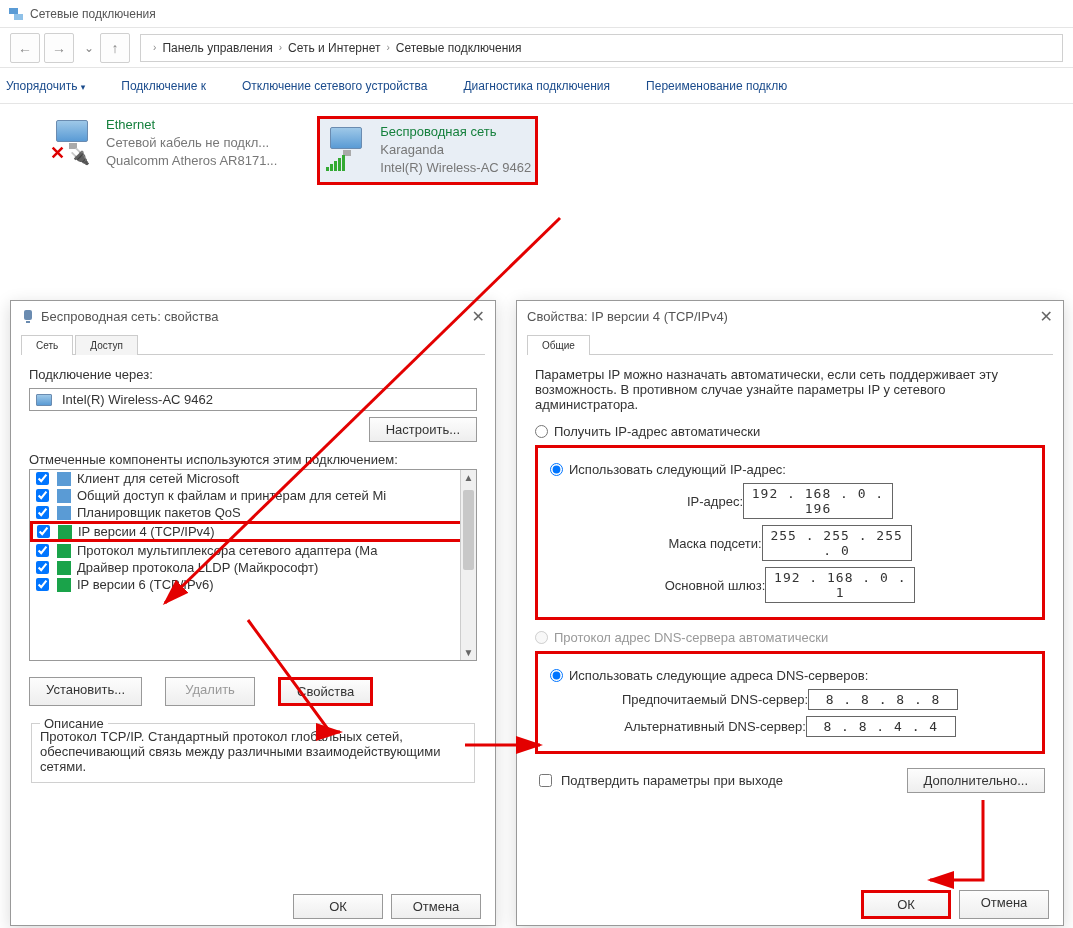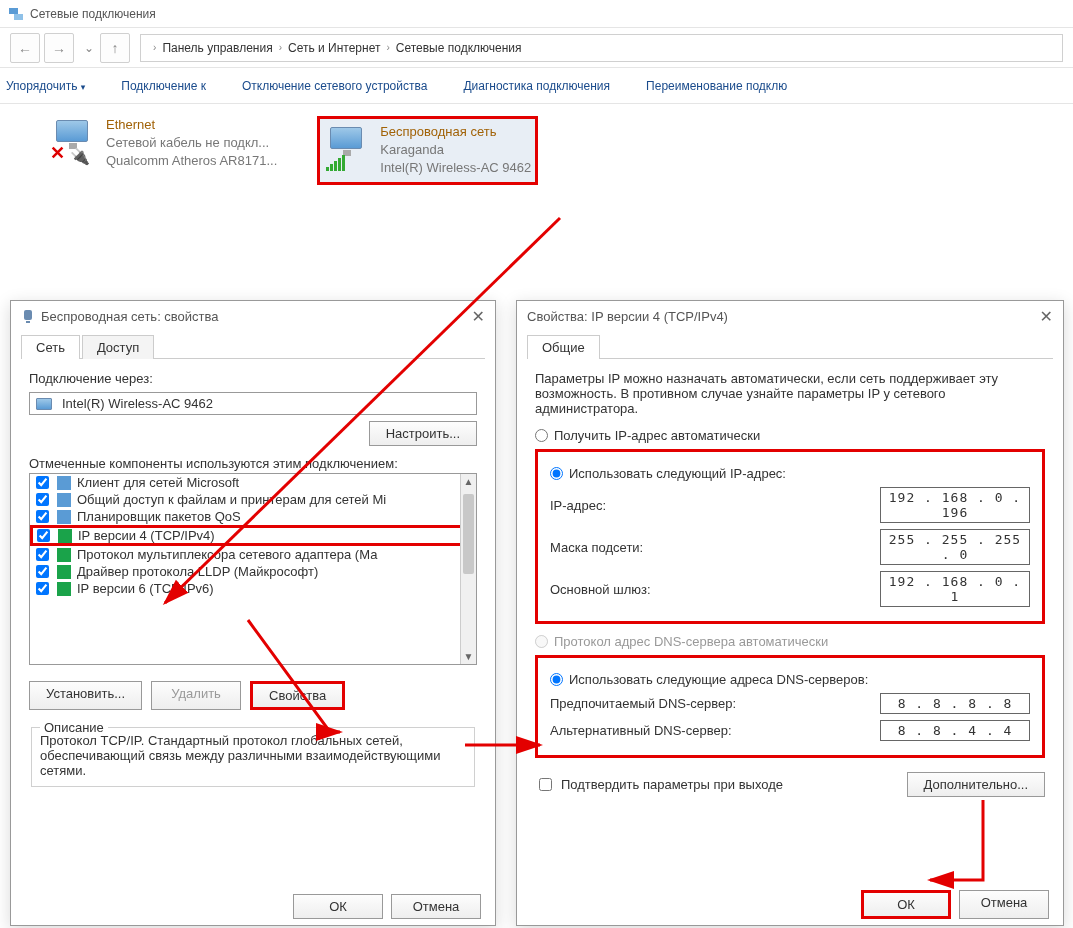--- a/index.html
+++ b/index.html
@@ -104,21 +104,21 @@
     position:absolute; left:2px; bottom:0;
     display:flex; gap:1px; align-items:flex-end;
   }
   .wifi-bars span { width:3px; background:#3a3; }
   .wifi-bars span:nth-child(1){height:4px}
   .wifi-bars span:nth-child(2){height:7px}
   .wifi-bars span:nth-child(3){height:10px}
   .wifi-bars span:nth-child(4){height:13px}
   .wifi-bars span:nth-child(5){height:16px}
   .adapter-text { font-size: 13px; line-height: 1.4; max-width: 240px; }
-  .adapter-text .name { color: #a16207; }
+  .adapter-text .name { color: #15803d; }
   .adapter-text .sub { color: #777; }
   .cable-icon { font-size:16px; color:#88a; position:absolute; bottom:-2px; left:20px; }
 
   .dialog {
     position: absolute;
     background: #fff;
     border: 1px solid #999;
     box-shadow: 0 4px 16px rgba(0,0,0,0.15);
   }
   .dlg-left { left: 10px; top: 300px; width: 486px; height: 626px; }
@@ -142,21 +142,21 @@
     margin: 4px 10px 0;
     padding: 0;
   }
   .tab {
     padding: 4px 14px;
     border: 1px solid #ccc;
     border-bottom: none;
     background: #fff;
     margin-right: 2px;
     margin-bottom: -1px;
-    font-size: 13px;
+    font-size: 10px;
   }
   .tab.active { background: #fff; }
   .tab.inactive { background: #f4f4f4; }
   .dlg-body { padding: 12px 18px; font-size: 13px; }
   .textbox {
     border: 1px solid #999;
     padding: 3px 6px;
     background: #fff;
     width: 100%;
   }
@@ -195,42 +195,42 @@
     position:absolute; right:0; top:0; bottom:0; width:16px;
     background:#f0f0f0; border-left:1px solid #ccc;
   }
   .scrollbar .thumb {
     position:absolute; left:2px; right:2px; top:20px; height:80px;
     background:#c8c8c8; border-radius:2px;
   }
   .scrollbar .arr { position:absolute; left:0; right:0; text-align:center; color:#666; font-size:10px; }
   .scrollbar .arr.up{top:2px}
   .scrollbar .arr.down{bottom:2px}
-  .btn-row { display:flex; gap:9px; margin-top:16px; }
+  .btn-row { display:flex; gap:23px; margin-top:16px; }
   .desc-box {
     border:1px solid #d0d0d0;
     padding: 8px;
     margin-top:10px;
   }
   .desc-box legend { padding:0 4px; color:#333; }
   .desc-inner { margin-top:-10px; }
   .dlg-footer {
     position:absolute; bottom:6px; right:14px;
     display:flex; gap:8px;
   }
 
   .radio-row { display:flex; align-items:center; gap:6px; margin:6px 0; }
   .radio-row input { margin:0; }
   .ip-group {
     border:3px solid #e30000;
     padding: 8px 12px;
     margin: 6px 0 10px;
   }
   .ip-row {
-    display:flex; align-items:center; justify-content:space-between;
+    display:flex; align-items:center; justify-content:center;
     margin: 6px 0;
   }
   .ip-input {
     border:1px solid #666;
     width: 150px;
     padding: 2px 6px;
     text-align:center;
     font-family: "Segoe UI", monospace;
     letter-spacing: 1px;
   }

